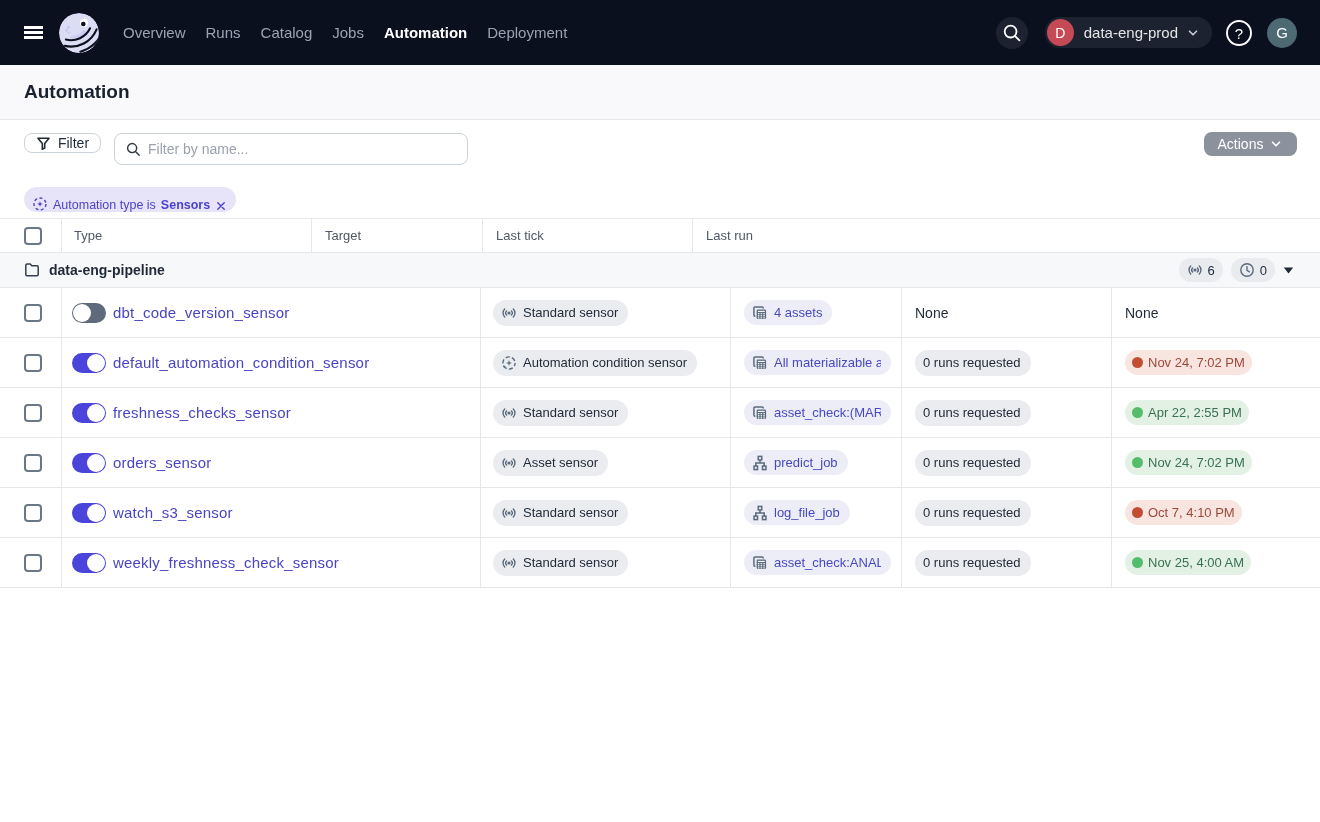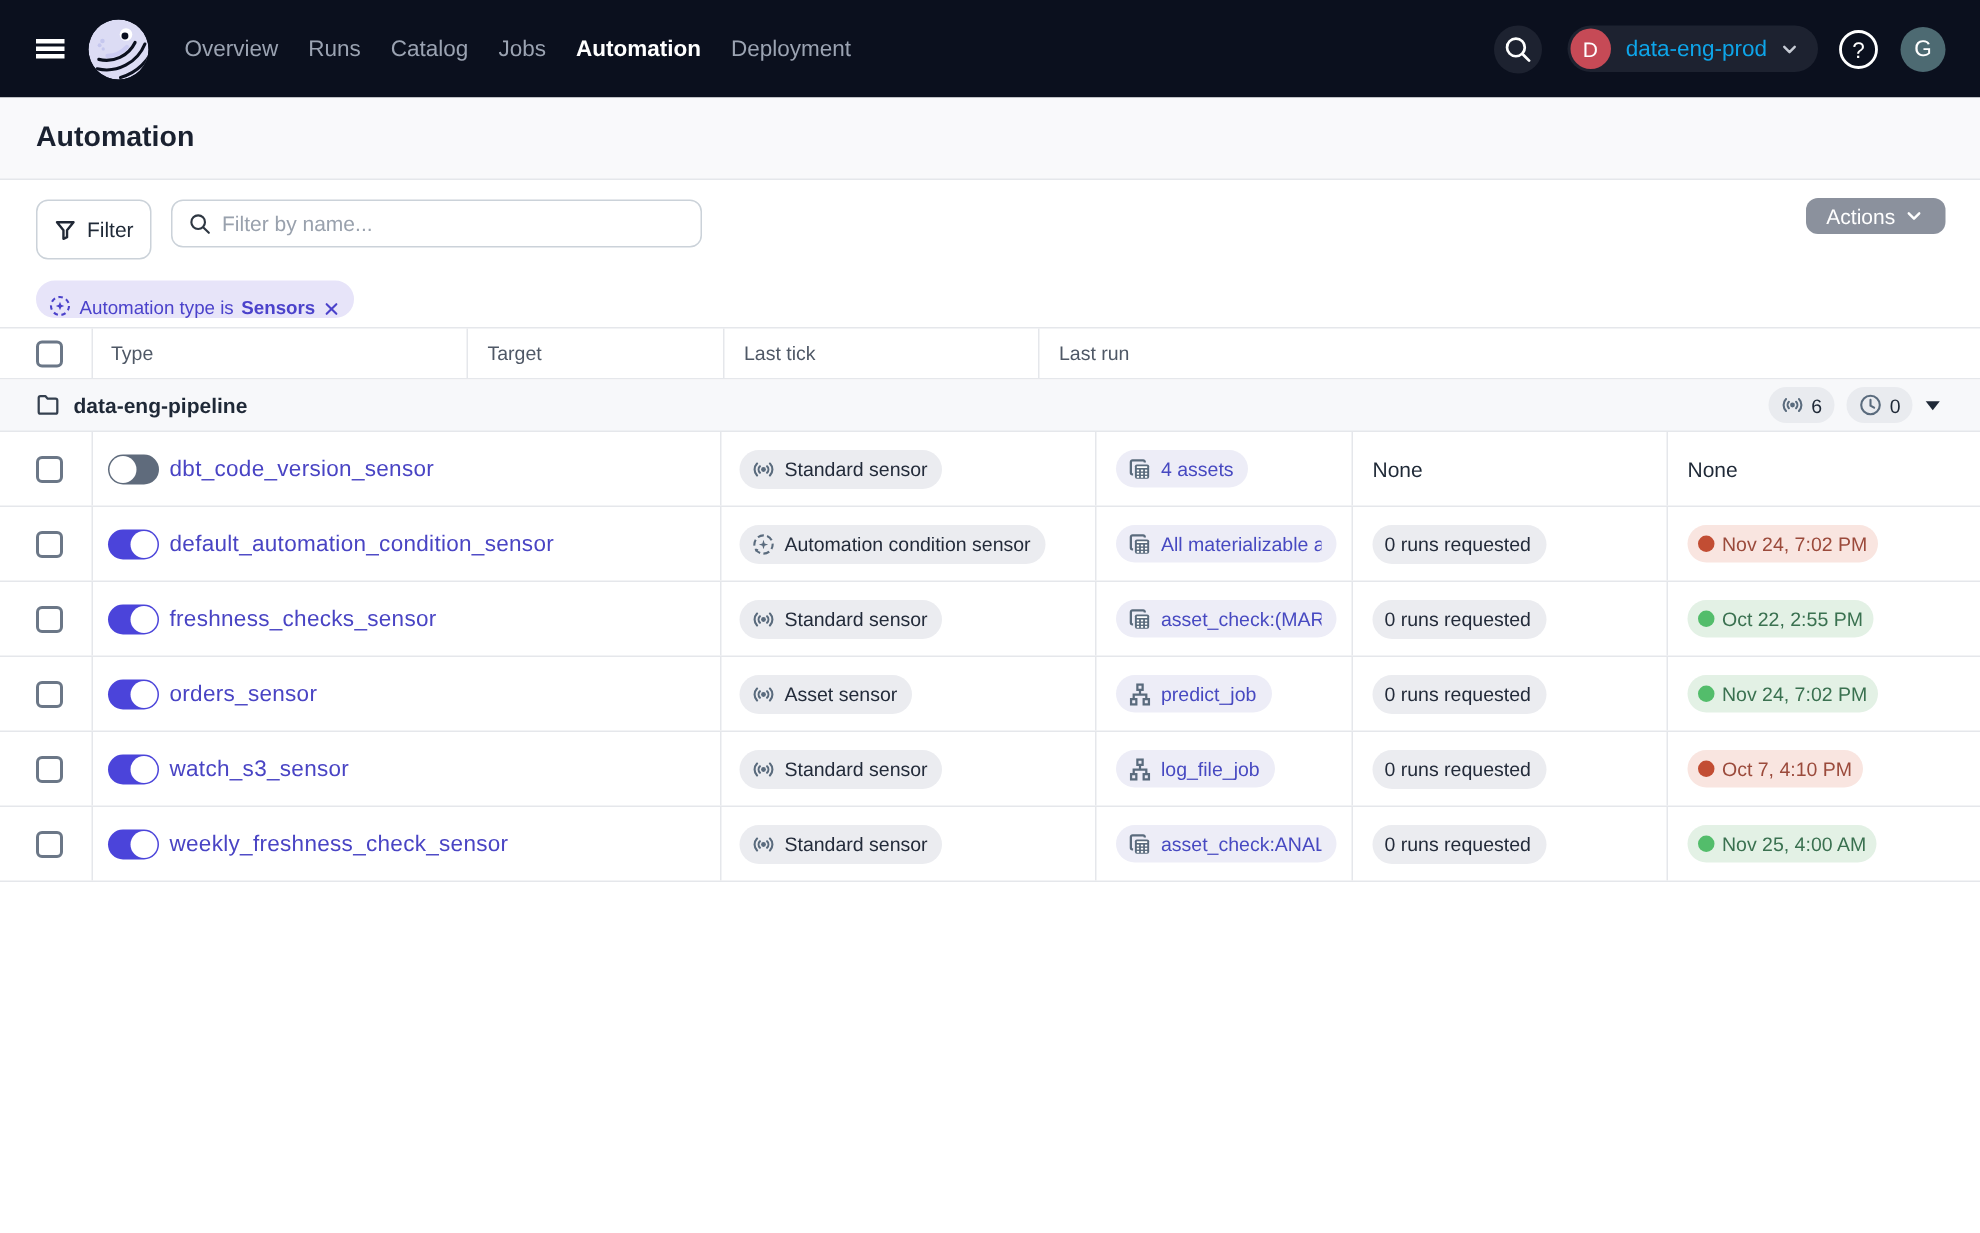--- a/index.html
+++ b/index.html
@@ -9,29 +9,29 @@
 .hamburger { width:19px; margin-left:24px; display:flex; flex-direction:column; gap:2.5px; }
 .hamburger span { display:block; height:2.5px; background:#fff; }
 .logo { width:40px; height:40px; margin-left:16px; }
 .navlinks { display:flex; margin-left:14px; }
 .navlinks a { color:#9ba3b2; font-size:15px; text-decoration:none; padding:0 10px; line-height:65px; }
 .navlinks a.active { color:#ffffff; font-weight:bold; }
 .nav-right { margin-left:auto; display:flex; align-items:center; }
 .searchbtn { width:32px; height:32px; border-radius:16px; background:#1d2230; display:flex; align-items:center; justify-content:center; }
 .wspill { margin-left:17px; height:31px; border-radius:16px; background:#1d2230; display:flex; align-items:center; padding:0 12px 0 2px; }
 .wsavatar { width:27px; height:27px; border-radius:50%; background:#c64a56; color:#fff; font-size:14px; display:flex; align-items:center; justify-content:center; }
-.wsname { color:#0ea5e9; font-size:15px; margin:0 8px 0 10px; }
+.wsname { color:#e5e5e5; font-size:15px; margin:0 8px 0 10px; }
 .helpbtn { margin-left:11px; width:32px; height:32px; display:flex; align-items:center; justify-content:center; }
 .gavatar { margin-left:12px; margin-right:23px; width:30px; height:30px; border-radius:50%; background:#4d6a72; color:#fff; font-size:15px; display:flex; align-items:center; justify-content:center; }
 
 .pagehead { height:55px; background:#f9f9fb; border-bottom:1px solid #e5e7eb; display:flex; align-items:center; }
 .pagehead h1 { font-size:19px; font-weight:bold; color:#1a2130; margin-left:24px; }
 
 .filterrow { height:98px; position:relative; background:#fff; }
-.filterbtn { position:absolute; left:24px; top:13px; height:40px; width:77px; border:1px solid #cbd2d9; border-radius:8px; display:flex; align-items:center; justify-content:center; gap:7px; font-size:14px; color:#1f2937; background:#fff; }
+.filterbtn { position:absolute; left:24px; top:13px; height:20px; width:77px; border:1px solid #cbd2d9; border-radius:8px; display:flex; align-items:center; justify-content:center; gap:7px; font-size:14px; color:#1f2937; background:#fff; }
 .searchbox { position:absolute; left:114px; top:13px; height:32px; width:354px; border:1px solid #cbd2d9; border-radius:8px; display:flex; align-items:center; padding:0 10px; gap:7px; background:#fff; }
 .searchbox .ph { color:#99a1ad; font-size:14px; }
 .actionsbtn { position:absolute; right:23px; top:12px; height:24px; width:93px; background:#8b919d; border-radius:8px; color:#fff; font-size:14px; display:flex; align-items:center; justify-content:center; gap:6px; }
 .chip { position:absolute; left:24px; top:67px; height:25px; background:#e7e4f9; border-radius:13px; display:flex; align-items:flex-end; padding:0 9px 0 8px; gap:5px; font-size:12.5px; color:#4b42cb; }
 .chip b { font-weight:bold; }
 
 .tbl { border-top:1px solid #e5e7eb; }
 .trow { display:flex; border-bottom:1px solid #e5e7eb; }
 .c0 { width:61px; flex:none; display:flex; align-items:center; padding-left:24px; }
 .c1 { width:419px; flex:none; border-left:1px solid #e5e7eb; display:flex; align-items:center; padding-left:10px; }
@@ -342,21 +342,21 @@
         </div>
       </div>
     <div class="c4">
         <div class="tag tick">
           <span>0 runs requested</span>
         </div>
       </div>
     <div class="c5">
         <div class="runpill green">
           <span class="dot"></span>
-          <span>Oct 22, 2:55 PM</span>
+          <span>Apr 22, 2:55 PM</span>
         </div>
       </div>
   </div>
   <div class="trow drow">
     <div class="c0">
         <div class="cb"></div>
       </div>
     <div class="c1">
         <div class="toggle on">
           <div class="knob"></div>

